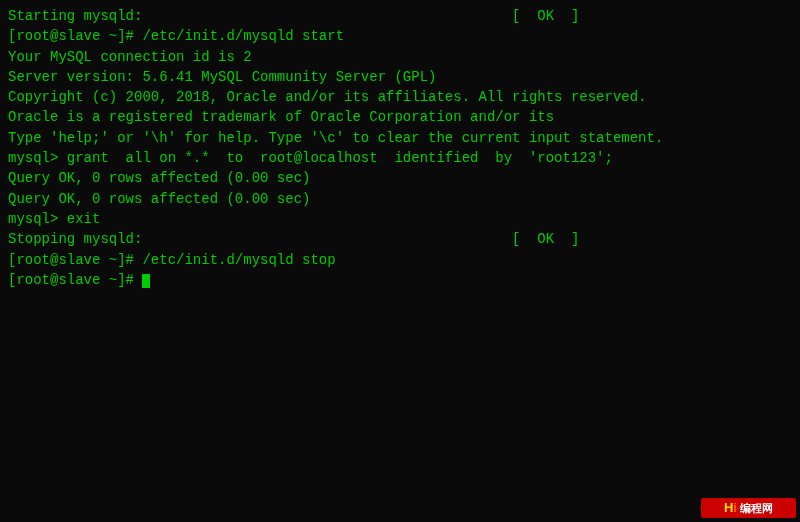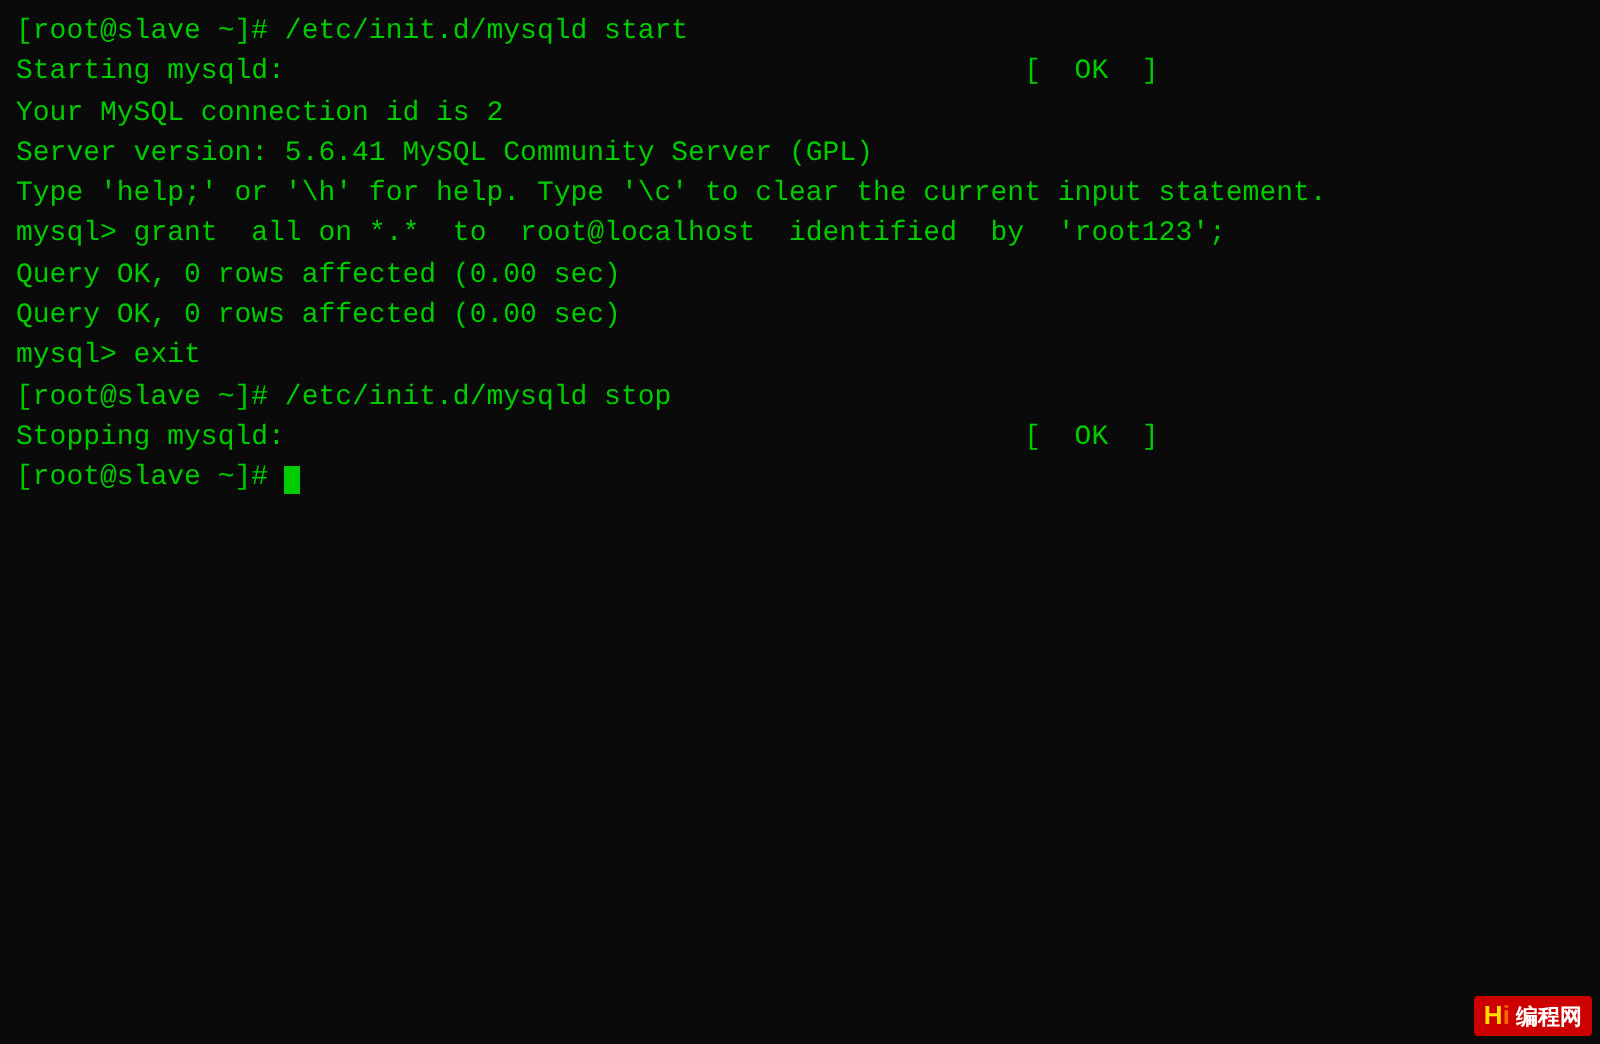--- a/index.html
+++ b/index.html
@@ -27,21 +27,21 @@
       line-height: 1.45;
       white-space: pre;
     }
     .watermark {
       position: absolute;
       bottom: 4px;
       right: 4px;
       background-color: #cc0000;
       color: #ffffff;
       font-size: 11px;
-      padding: 2px 5px;
+      padding: 2px 23px;
       font-family: Arial, sans-serif;
       font-weight: bold;
       border-radius: 2px;
     }
     .watermark-text {
       display: inline;
     }
     .cursor {
       display: inline-block;
       width: 8px;
@@ -52,35 +52,37 @@
     }
     @keyframes blink {
       50% { opacity: 0; }
     }
   </style>
 </head>
 <body>
 
 <div class="terminal">
   <div id="terminal-content">
+      <div class="line">Starting mysqld:                                            [  OK  ]</div>
       <div class="line">[root@slave ~]# /etc/init.d/mysqld start</div>
-      <div class="line">Starting mysqld:                                            [  OK  ]</div>
       <div class="line">Your MySQL connection id is 2</div>
       <div class="line">Server version: 5.6.41 MySQL Community Server (GPL)</div>
       <div class="line"></div>
+      <div class="line">Copyright (c) 2000, 2018, Oracle and/or its affiliates. All rights reserved.</div>
       <div class="line"></div>
+      <div class="line">Oracle is a registered trademark of Oracle Corporation and/or its</div>
       <div class="line"></div>
       <div class="line">Type 'help;' or '\h' for help. Type '\c' to clear the current input statement.</div>
       <div class="line"></div>
       <div class="line">mysql&gt; grant  all on *.*  to  root@localhost  identified  by  'root123';</div>
       <div class="line">Query OK, 0 rows affected (0.00 sec)</div>
       <div class="line"></div>
       <div class="line">Query OK, 0 rows affected (0.00 sec)</div>
       <div class="line"></div>
       <div class="line">mysql&gt; exit</div>
+      <div class="line">Stopping mysqld:                                            [  OK  ]</div>
       <div class="line">[root@slave ~]# /etc/init.d/mysqld stop</div>
-      <div class="line">Stopping mysqld:                                            [  OK  ]</div>
       <div class="line">[root@slave ~]# <span class="cursor"></span></div>
     </div>
   <div class="watermark">
     <span style="color:#ffdd00; font-weight:bold; font-size:13px;">H</span><span style="color:#ff6600; font-weight:bold; font-size:13px;">i</span> <span class="watermark-text">编程网</span>
   </div>
 </div>
 
 </body></html>

